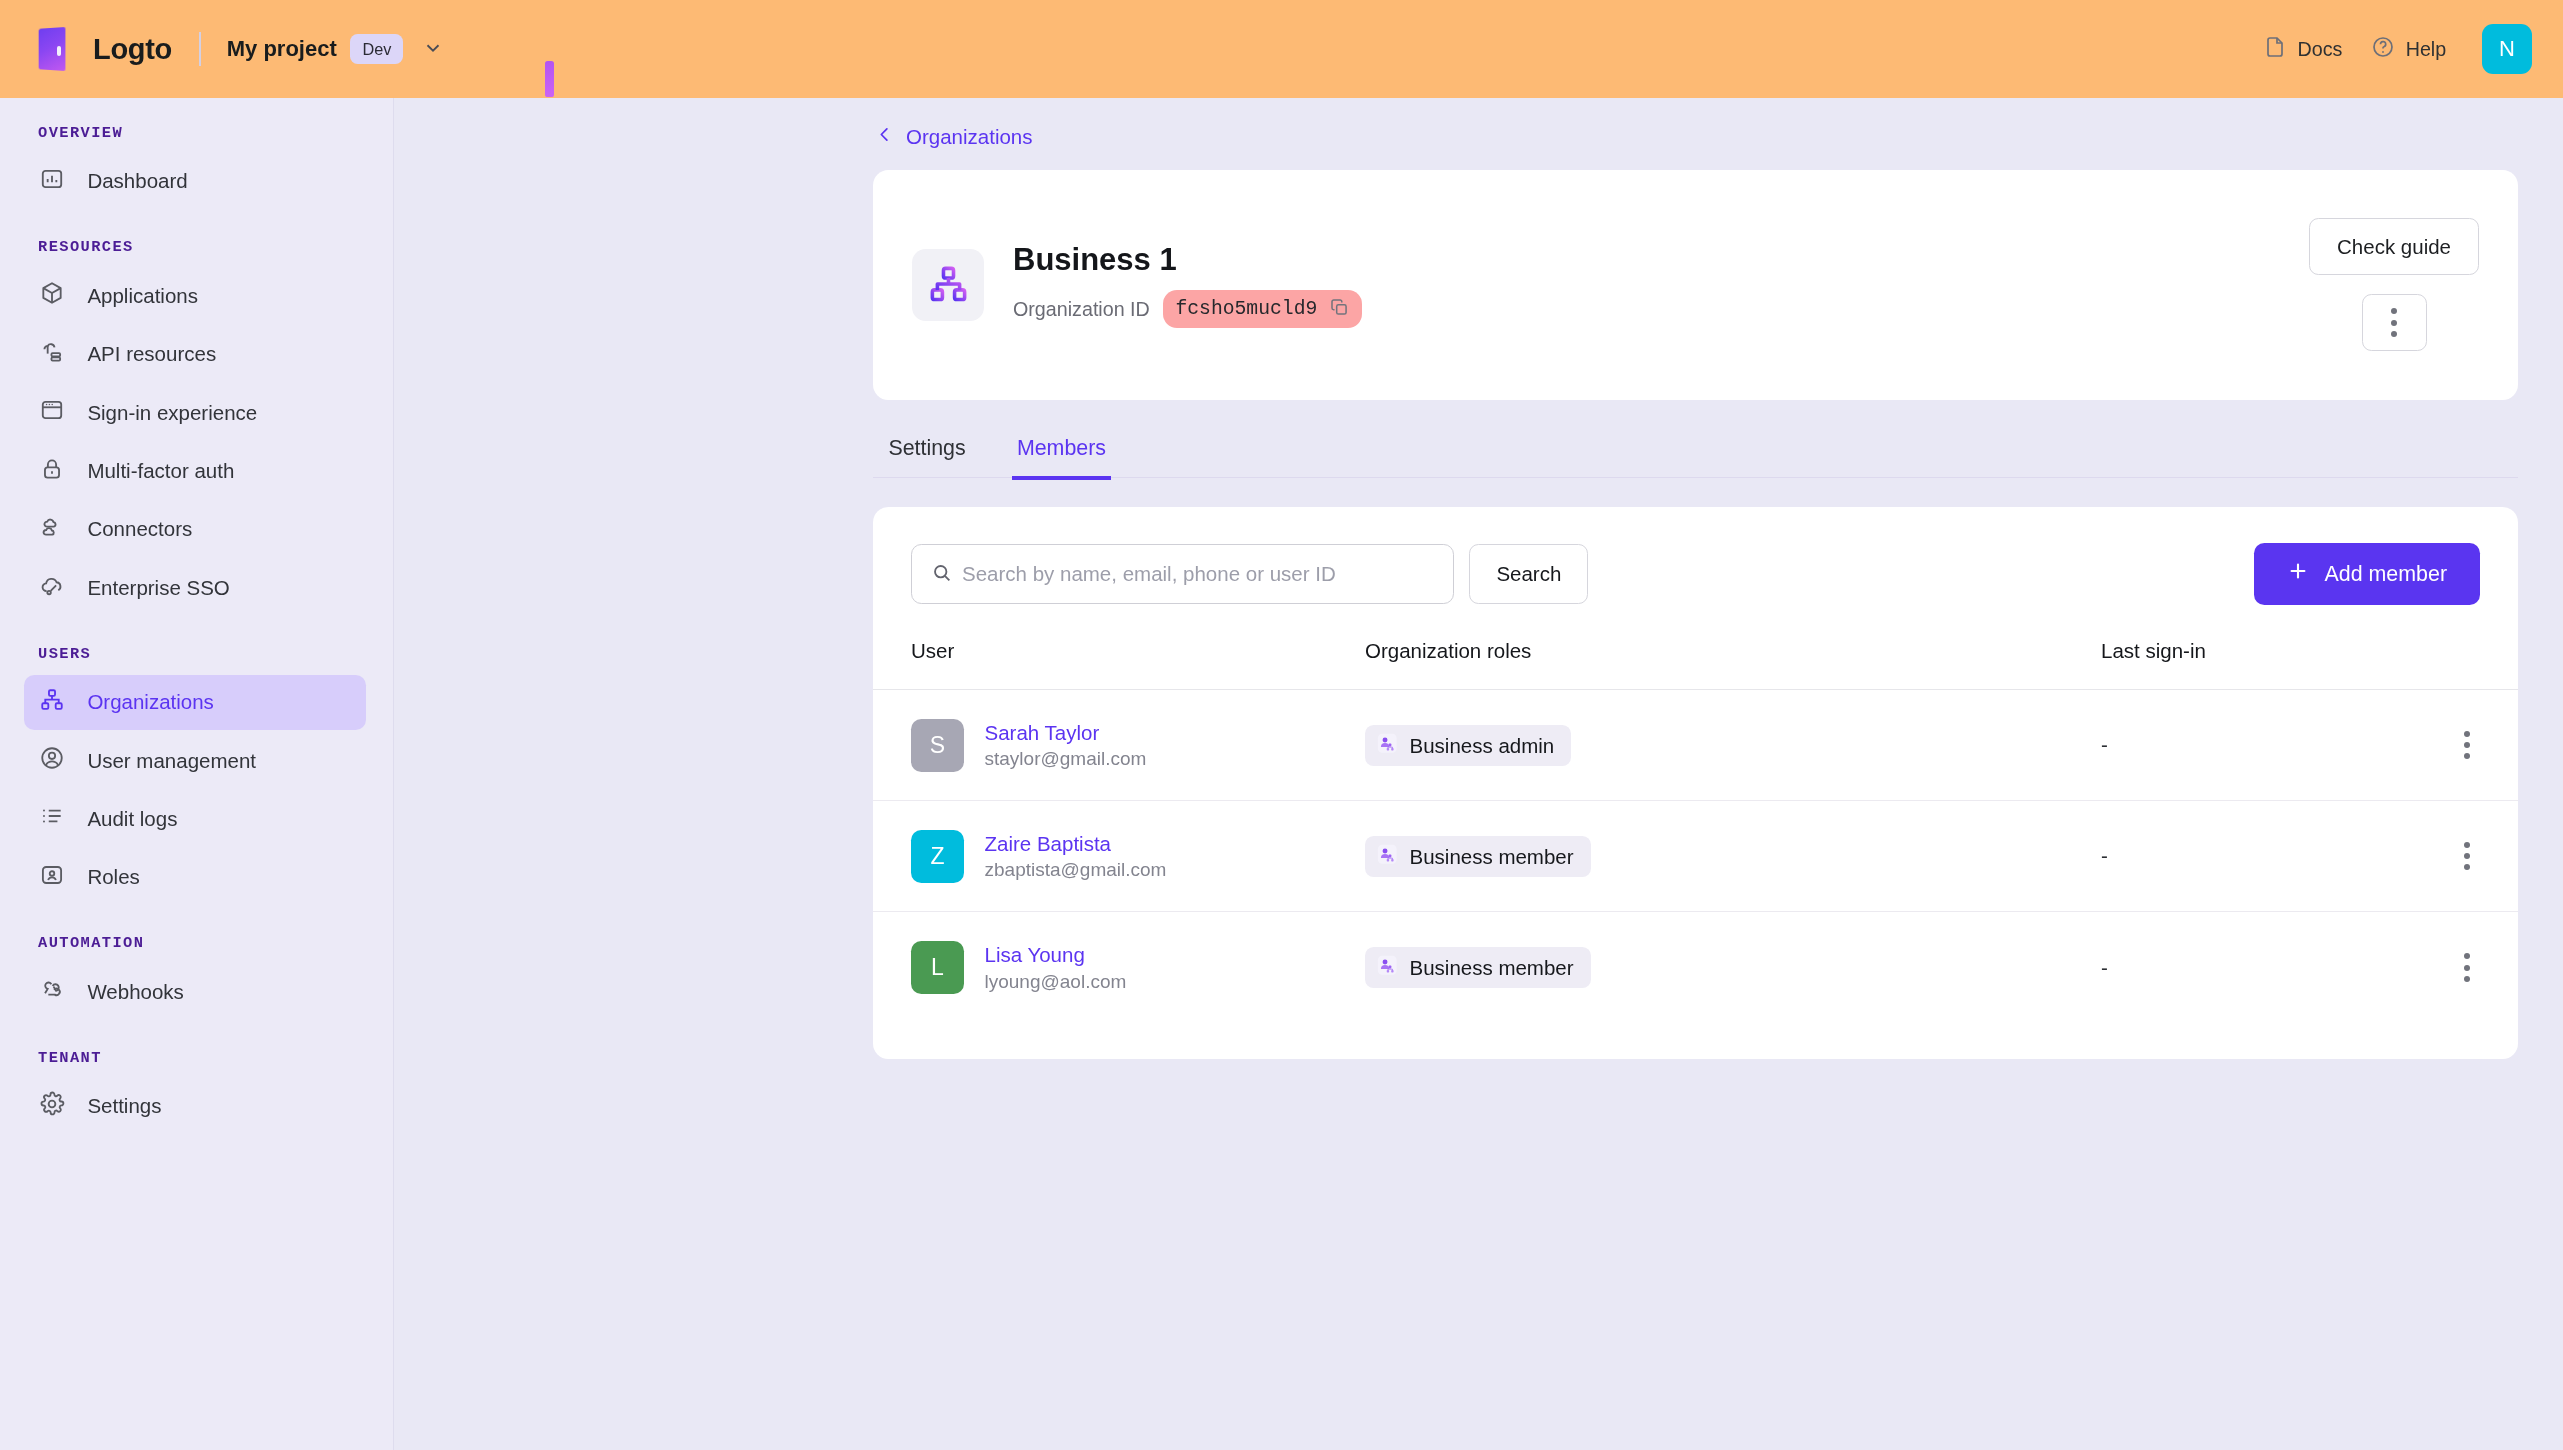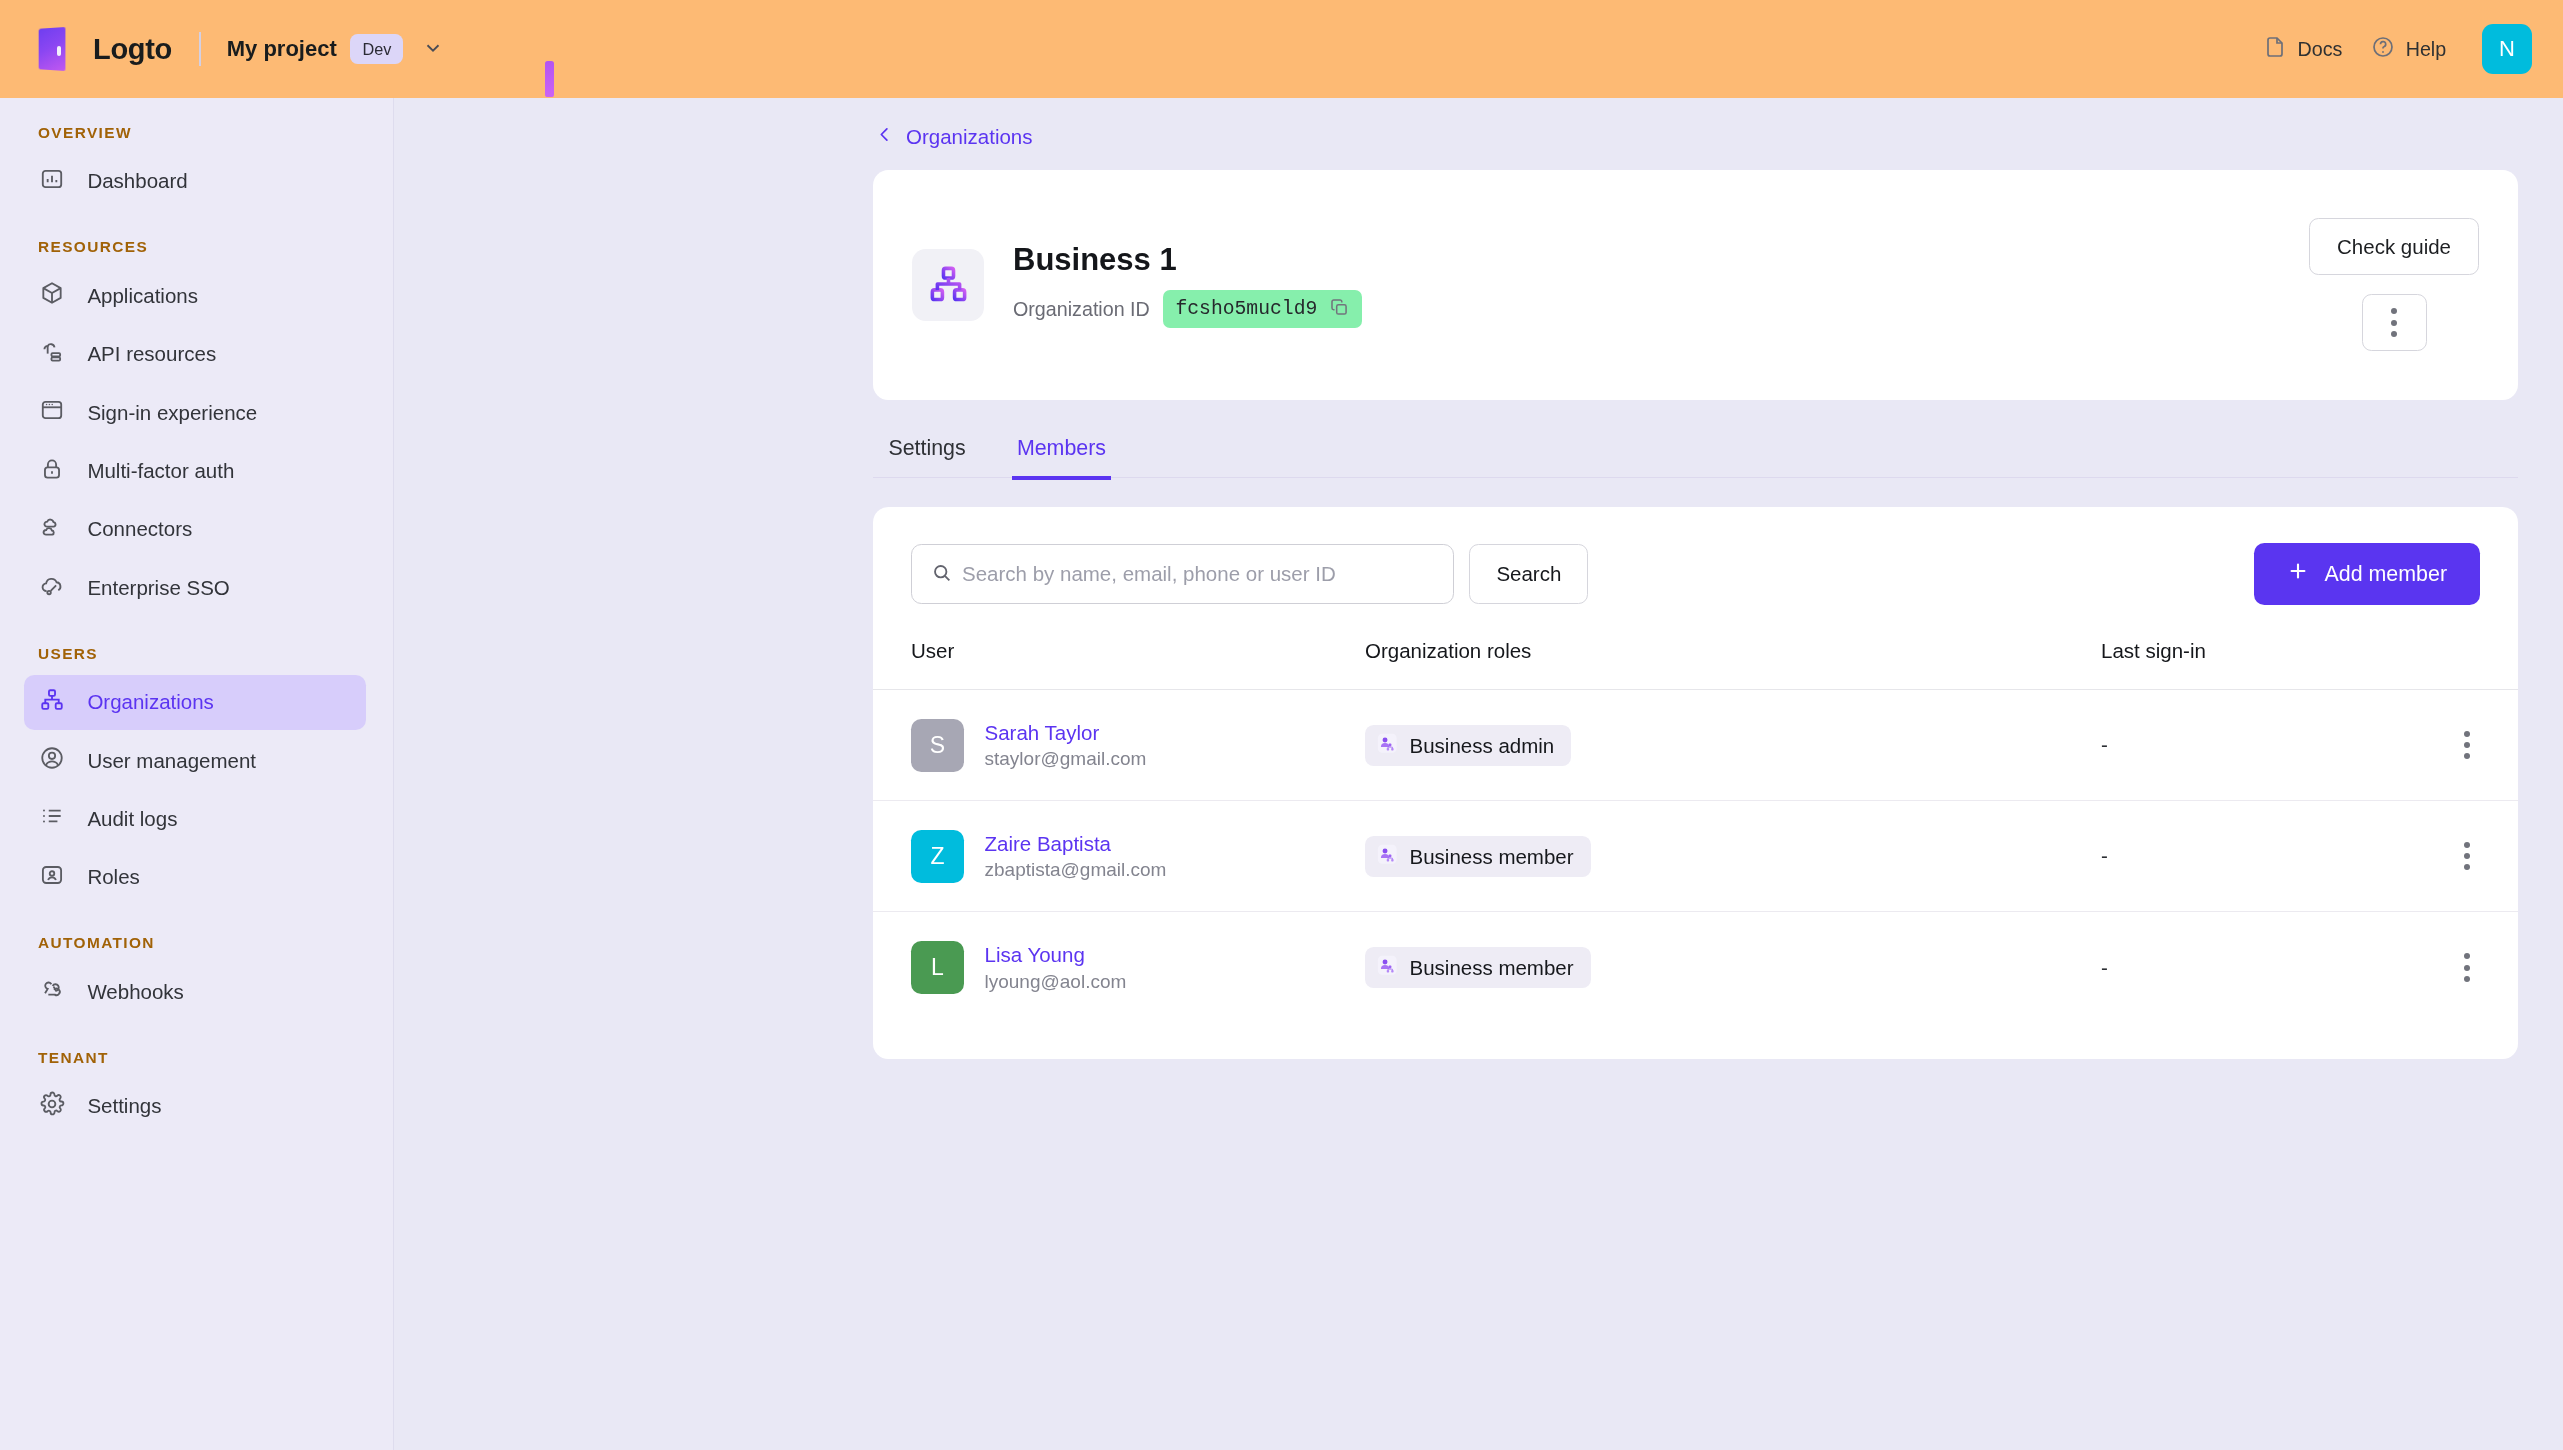--- a/index.html
+++ b/index.html
@@ -58,22 +58,22 @@
     margin-left: 6.8px;
   }
 
   
   .sidebar {
     width: 394px; height: 1450px; padding-top: 98px;
     background: #eceaf7; flex: 0 0 394px;
     border-right: 1.7px solid #dedcee;
   }
   .nav-section {
-    font-size: 15.4px; letter-spacing: 1.4px; color: #a16207;
-    font-weight: bold; padding: 26px 0 8.6px 38px;
+    font-size: 15.4px; letter-spacing: 1.4px; color: #4c1d95;
+    font-weight: bold; padding: 26px 0 8.6px 38px; font-family: Liberation Mono, monospace;
   }
   .nav-item {
     display: flex; align-items: center; gap: 22px;
     height: 55px; margin: 3.4px 27px 3.4px 24px;
     padding-left: 15.4px; border-radius: 10.3px;
     color: #32343a; font-size: 20.5px; cursor: pointer;
   }
   .nav-item.active { background: #d7cdfb; color: #5b34f1; }
   .nav-item.active svg { stroke: #5b34f1; }
   .nav-item svg { stroke: #5b5c63; fill: none; stroke-width: 1.7; }
@@ -93,21 +93,21 @@
   }
   .org-avatar {
     width: 72px; height: 72px; border-radius: 13.7px; background: #f1f1f6;
     display: flex; align-items: center; justify-content: center; flex: 0 0 72px;
   }
   .org-meta { margin-left: 29px; }
   .org-title { font-size: 31px; font-weight: bold; color: #14161a; line-height: 1.25; }
   .org-id-row { display: flex; align-items: center; gap: 13.7px; margin-top: 10.3px; }
   .org-id-label { font-size: 19.7px; color: #6a6b74; }
   .org-id-chip {
-    background: #86efac; border-radius: 7px; padding: 6.8px 12px;
+    background: #fca5a5; border-radius: 14px; padding: 6.8px 12px;
     display: flex; align-items: center; gap: 12px;
   }
   .org-id-val { font-family: "Liberation Mono", monospace; font-size: 19.7px; color: #26282c; }
   .card-actions { margin-left: auto; display: flex; align-items: center; gap: 19px; flex-direction: column; }
   .btn-outline {
     border: 1.7px solid #d6d6dd; background: #fff; border-radius: 9.4px;
     height: 57px; padding: 0 27px; font-size: 20.5px; color: #1d1f22;
     font-family: inherit; cursor: pointer; display: flex; align-items: center;
   }
   .btn-icon-outline {

